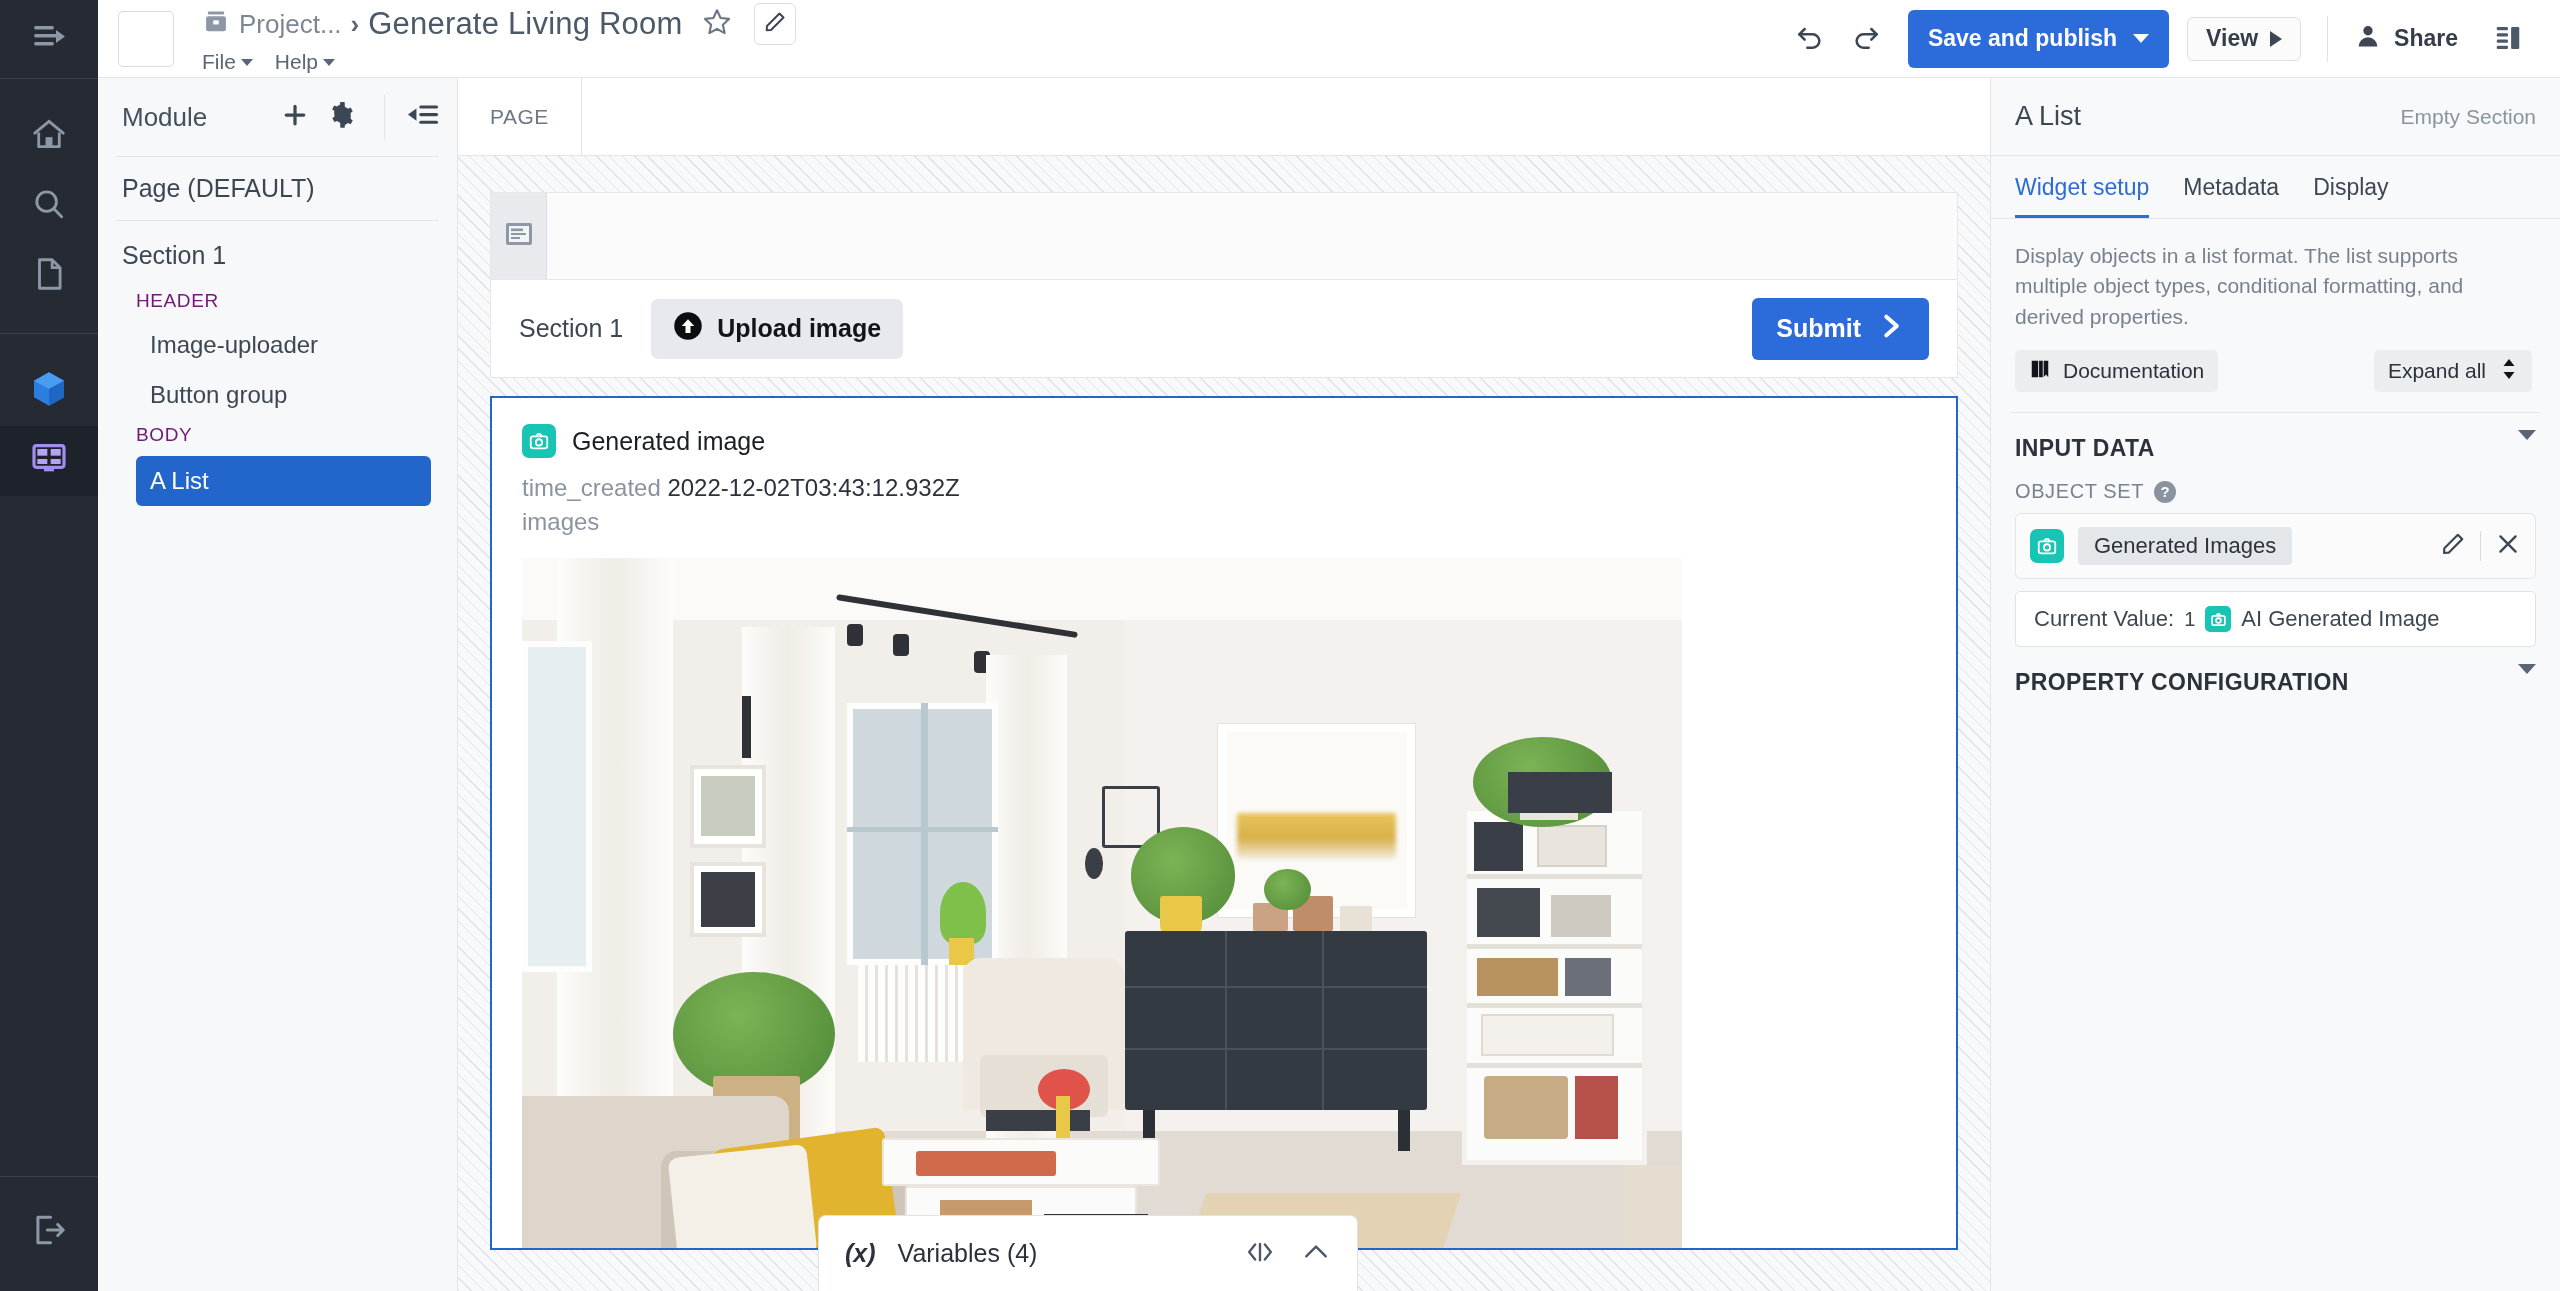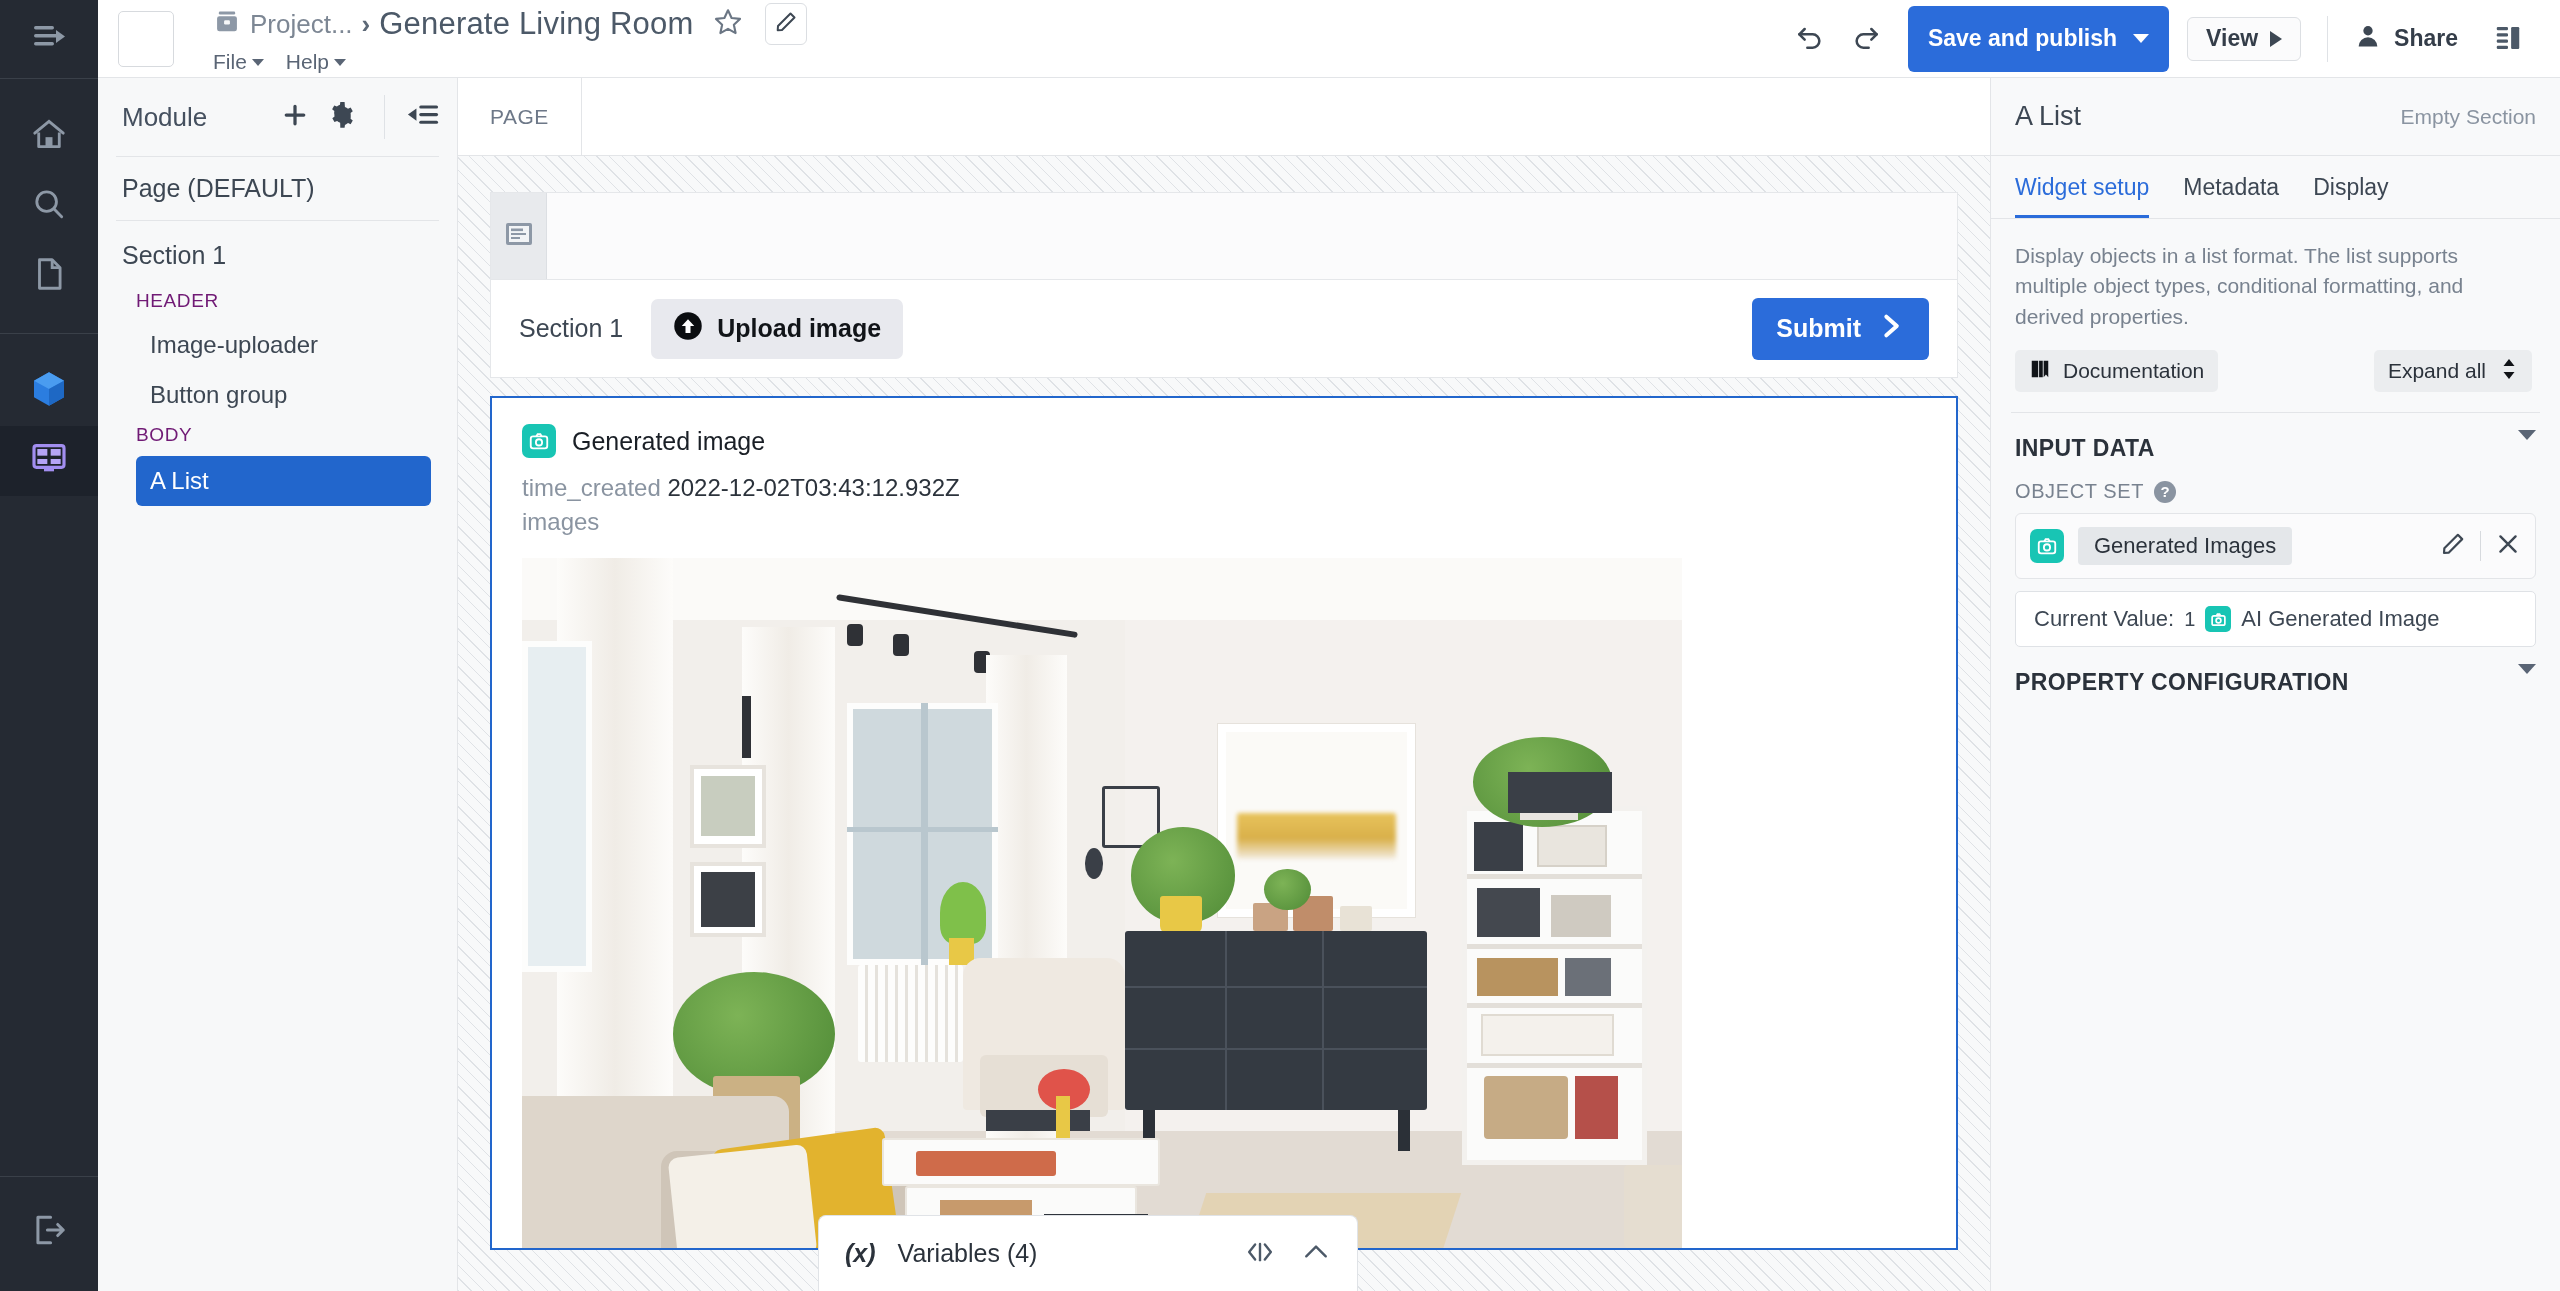--- a/index.html
+++ b/index.html
@@ -32,39 +32,39 @@
   .right-of-rail { flex: 1 1 auto; display: flex; flex-direction: column; height: 1291px; }
   .topbar {
     height: 78px; display: flex; align-items: center;
     background: #ffffff; border-bottom: 1px solid #e3e5e8;
     flex: 0 0 78px; position: relative;
   }
   .tb-square {
     width: 56px; height: 56px; border: 1px solid #d7dade; border-radius: 5px;
     margin-left: 20px; background: #fff; flex: 0 0 56px;
   }
-  .tb-titleblock { margin-left: 39px; display: flex; flex-direction: column; justify-content: center; }
+  .tb-titleblock { margin-left: 28px; display: flex; flex-direction: column; justify-content: center; }
   .tb-crumbs { display: flex; align-items: center; gap: 9px; }
   .crumb-proj { color: #7d8794; font-size: 26px; }
   .crumb-sep { color: #5d6977; font-size: 26px; font-weight: bold; }
   .crumb-title { color: #4c5968; font-size: 31px; letter-spacing: .2px; }
   .star-btn { margin-left: 10px; display: flex; align-items: center; cursor: pointer; }
   .pencil-btn {
     width: 42px; height: 42px; border: 1px solid #dbdee2; border-radius: 6px;
     background: #fff; display: flex; align-items: center; justify-content: center;
     margin-left: 12px; cursor: pointer;
   }
   .tb-menus { display: flex; gap: 22px; margin-top: 5px; }
   .tb-menu { display: flex; align-items: center; gap: 5px; color: #5a6575; font-size: 21px; cursor: pointer; }
   .caret-d { width: 0; height: 0; border-left: 6px solid transparent; border-right: 6px solid transparent; border-top: 7px solid #5a6575; }
   .tb-right { margin-left: auto; display: flex; align-items: center; gap: 0; padding-right: 24px; }
   .icon-btn { width: 56px; height: 56px; display: flex; align-items: center; justify-content: center; cursor: pointer; border-radius: 5px; }
   .btn-primary {
     background: #2b6cda; color: #fff; font-size: 23px; font-weight: bold;
-    height: 66px; border-radius: 6px; display: flex; align-items: center;
+    height: 58px; border-radius: 6px; display: flex; align-items: center;
     padding: 0 20px; gap: 16px; margin-left: 14px; cursor: pointer; white-space: nowrap;
   }
   .caret-w { width: 0; height: 0; border-left: 8px solid transparent; border-right: 8px solid transparent; border-top: 9px solid #fff; }
   .btn-ghost {
     background: #fbfbfc; color: #343d49; font-size: 23px; font-weight: bold;
     height: 44px; border: 1px solid #dcdfe3; border-radius: 6px;
     display: flex; align-items: center; padding: 0 18px; gap: 12px; margin-left: 18px; cursor: pointer;
   }
   .tri-r { width: 0; height: 0; border-top: 8px solid transparent; border-bottom: 8px solid transparent; border-left: 12px solid #3d4753; }
   .vdiv { width: 1px; height: 46px; background: #dfe2e6; margin: 0 26px; }

